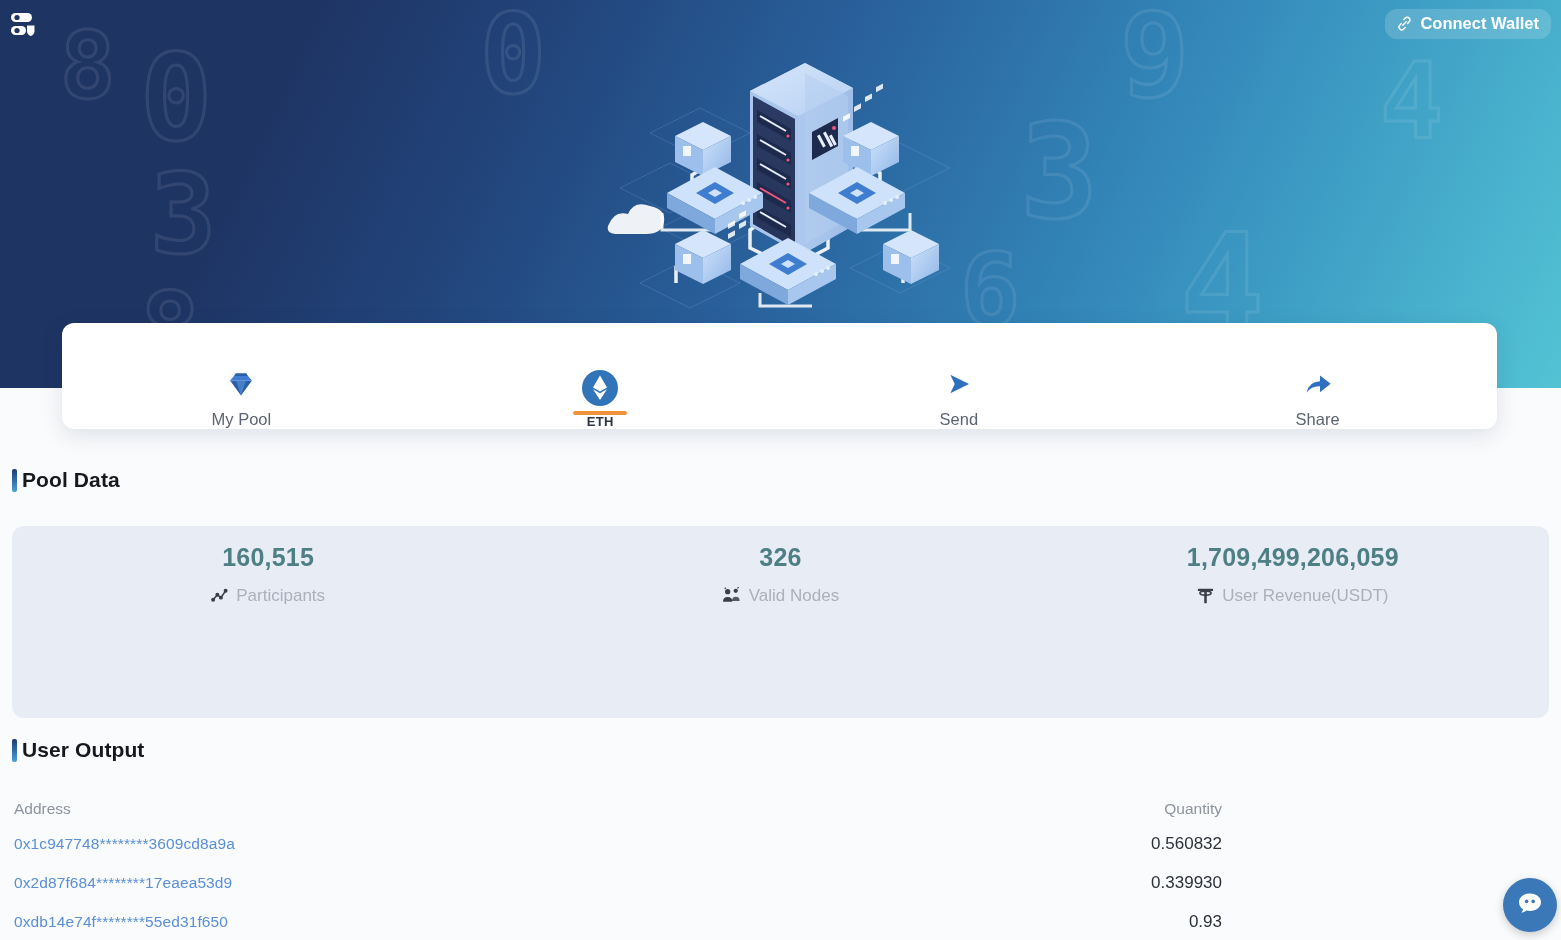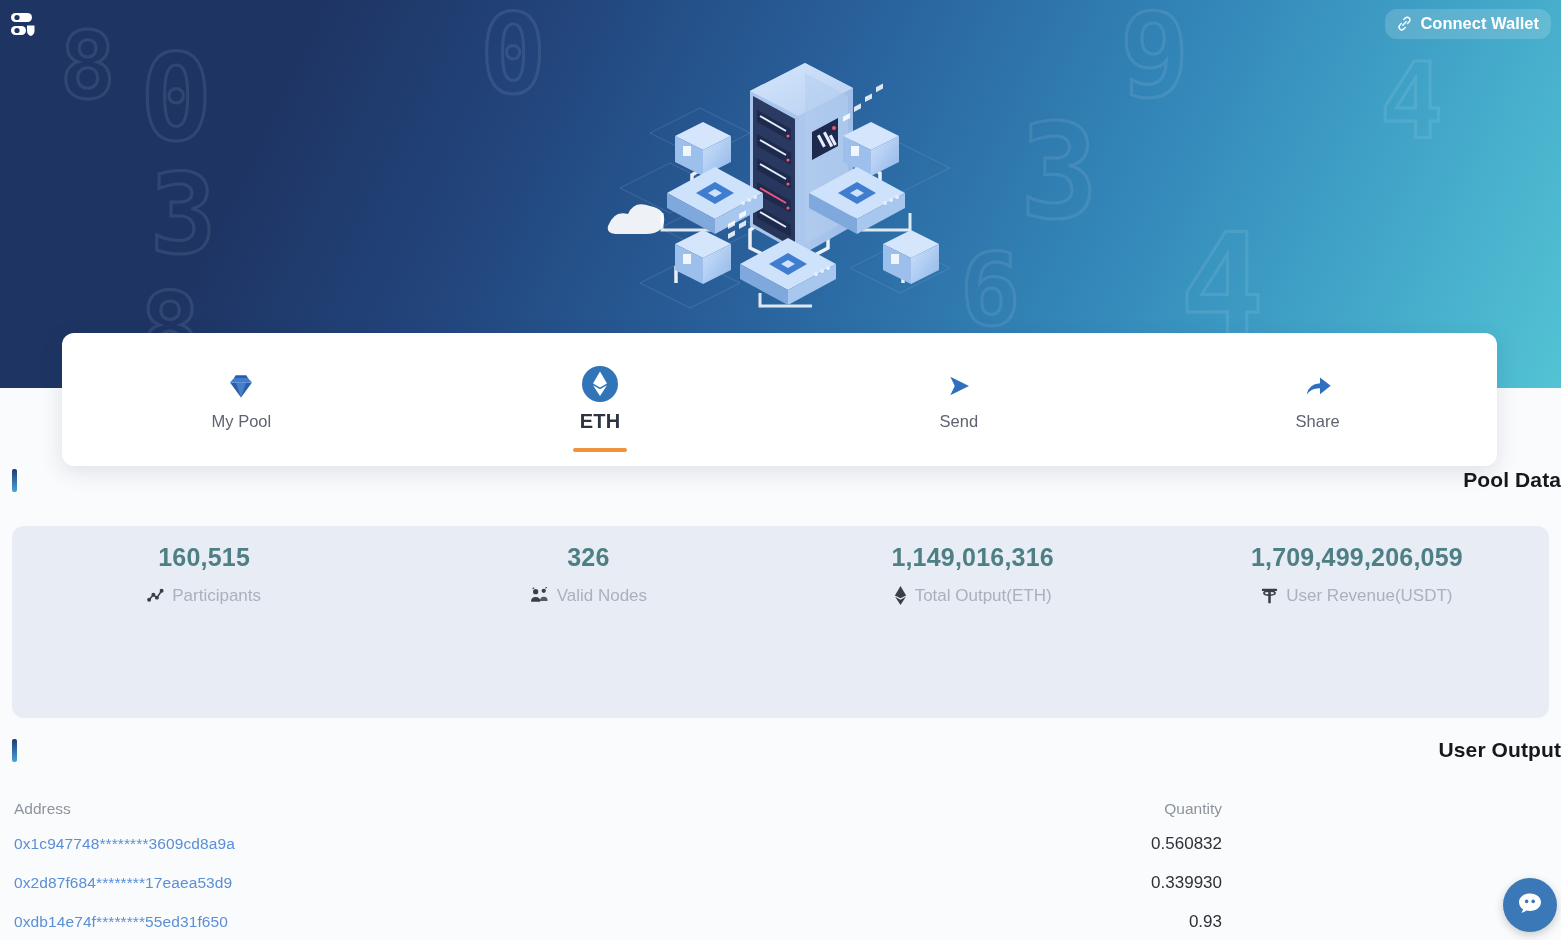--- a/index.html
+++ b/index.html
@@ -47,55 +47,55 @@
     color: #ffffff; font-size: 16.5px; font-weight: 600;
     cursor: pointer; white-space: nowrap;
   }
   .connect-wallet svg { display: block; }
 
   
   .illustration { position: absolute; left: 600px; top: 48px; width: 372px; height: 285px; }
 
   
   .tabcard {
-    position: absolute; left: 62px; top: 333px; width: 1435px; height: 133px;
+    position: absolute; left: 62px; top: 323px; width: 1435px; height: 106px;
     background: #ffffff; border-radius: 12px;
     box-shadow: 0 6px 22px rgba(25,50,90,.13);
-    display: flex; z-index: 5;
+    display: flex; z-index: 5; align-items: flex-end;
   }
   .tab {
     flex: 1; display: flex; flex-direction: column;
     align-items: center; justify-content: center;
     gap: 9px; position: relative; cursor: pointer;
   }
   .tab-icon { height: 34px; display: flex; align-items: center; justify-content: center; }
   .tab-label { font-size: 16.5px; color: #5d6470; }
-  .tab.active .tab-label { color: #2e3440; font-weight: 700; font-size: 20px; letter-spacing: .3px; }
+  .tab.active .tab-label { color: #2e3440; font-weight: 700; font-size: 13px; letter-spacing: .3px; }
   .tab-underline {
     position: absolute; bottom: 14px; left: 50%; transform: translateX(-50%);
     width: 54px; height: 4px; border-radius: 2px; background: #f0913c;
   }
 
   
   .section-title {
     display: flex; align-items: center; gap: 5px;
-    margin: 0 0 0 12px; height: 28px; justify-content: space-between;
+    margin: 0 0 0 12px; height: 28px;
   }
   .section-bar {
     width: 5px; height: 23px; border-radius: 2px;
     background: linear-gradient(180deg, #1c3a74 0%, #4aa3d8 100%);
   }
   .section-text { font-size: 21px; font-weight: 700; color: #16181d; letter-spacing: .1px; }
 
   .pool-data-wrap { position: absolute; left: 0; top: 466px; width: 1561px; }
 
   .stats-card {
     margin: 32px 12px 0 12px; height: 192px;
     background: #e7ecf5; border-radius: 12px;
-    display: grid; grid-template-columns: 1fr 1fr 1fr 1fr; grid-template-rows: 1fr 1fr;
+    display: grid; grid-template-columns: 1fr 1fr 1fr; grid-template-rows: 1fr 1fr;
     align-items: center;
   }
   .stat { display: flex; flex-direction: column; align-items: center; gap: 14px; }
   .stat-value { font-size: 25px; font-weight: 700; color: #4d7f84; letter-spacing: .2px; }
   .stat-label { display: flex; align-items: center; gap: 8px; font-size: 17px; color: #aab1bb; }
   .stat-label .sicon { display: flex; align-items: center; color: #3a3f47; }
 
   .user-output-wrap { position: absolute; left: 0; top: 736px; width: 1561px; }
   .table { margin: 30px 0 0 0; width: 1236px; }
   .thead, .trow {
@@ -391,32 +391,20 @@
               <path d="M1 19 q0 -6 6 -6 q6 0 6 6 Z"></path>
               <circle cx="17.5" cy="5" r="2.8"></circle>
               <path d="M12.5 18 q0.4 -5.4 5 -5.4 q5 0 5 5.4 Z" opacity=".85"></path>
               <path d="M3 2.5 L5 1 M19.5 1.5 L21.5 0.5" stroke="#3a3f47" stroke-width="1.4"></path>
             </svg>
           </span>
           <span>Valid Nodes</span>
         </div>
       </div>
 
-      <div class="stat">
-        <div class="stat-value">1,149,016,316</div>
-        <div class="stat-label">
-          <span class="sicon">
-            <svg width="13" height="19" viewBox="0 0 14 22" fill="#3a3f47">
-              <path d="M7 0 L0.5 11 L7 14.2 L13.5 11 Z"></path>
-              <path d="M0.8 12.5 L7 22 L13.2 12.5 L7 15.8 Z"></path>
-            </svg>
-          </span>
-          <span>Total Output(ETH)</span>
-        </div>
-      </div>
 
       <div class="stat">
         <div class="stat-value">1,709,499,206,059</div>
         <div class="stat-label">
           <span class="sicon">
             <svg width="17" height="18" viewBox="0 0 20 20" fill="#3a3f47">
               <rect x="1" y="1.5" width="18" height="2.6" rx="1"></rect>
               <rect x="8.5" y="2" width="3" height="16.5" rx="1"></rect>
               <ellipse cx="10" cy="6.6" rx="6.6" ry="2.4" fill="none" stroke="#3a3f47" stroke-width="1.9"></ellipse>
             </svg>

